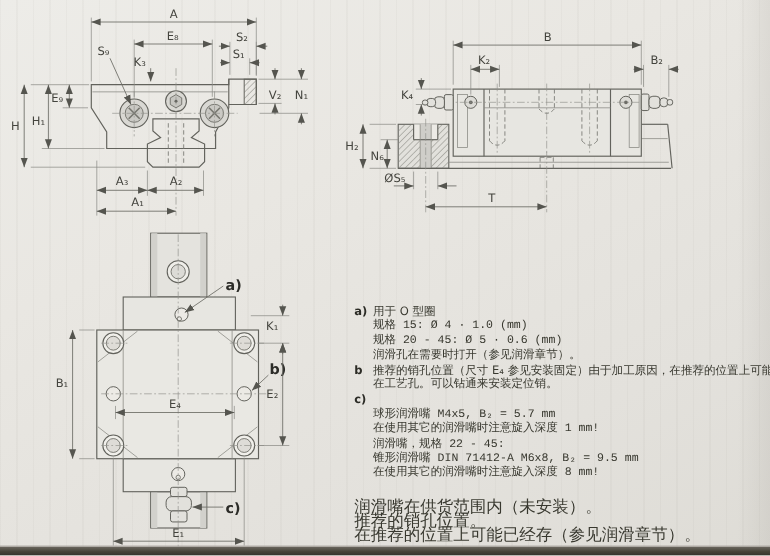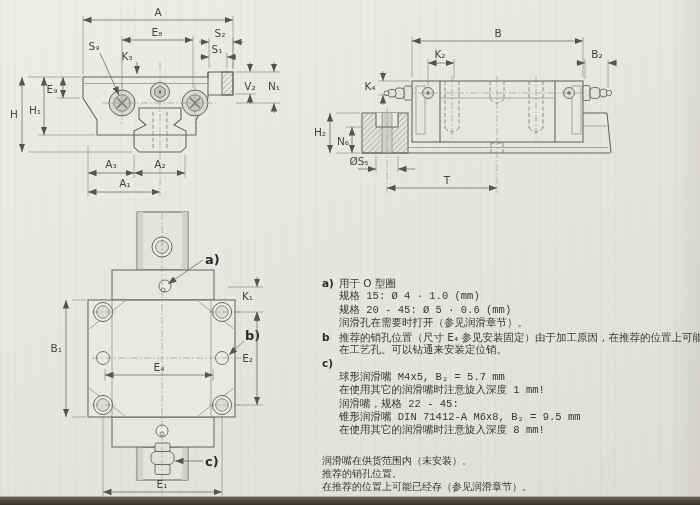--- a/index.html
+++ b/index.html
@@ -23,21 +23,21 @@
   .dim{stroke:#6f6f69;stroke-width:0.8;fill:none;}
   .ext{stroke:#8a8a84;stroke-width:0.65;fill:none;}
   .cl{stroke:#90908a;stroke-width:0.6;fill:none;stroke-dasharray:7 2.2 1.6 2.2;}
   .hid{stroke:#7a7a74;stroke-width:0.8;fill:none;stroke-dasharray:4 2.4;}
   .ann{position:absolute;left:322px;top:277px;width:376px;color:#38382f;
     font-size:10.5px;line-height:13.4px;}
   .ann-line{display:flex;white-space:nowrap;}
   .ann-label{flex:0 0 17px;width:17px;font-weight:bold;color:#2c2c26;}
   .ann-line.cont .ann-text{padding-left:17px;font-family:Liberation Mono, monospace;}
   .foot{position:absolute;left:322px;top:454px;width:376px;color:#38382f;
-    font-size:10px;line-height:13px;}
+    font-size:15px;line-height:13px;}
   .foot div{white-space:nowrap;}
 </style>
 </head>
 <body>
 
 <div class="page">
   <div class="ruling"></div>
 
   <svg style="left:0;top:0;" width="310" height="210" viewBox="0 0 310 210">
     <defs>

